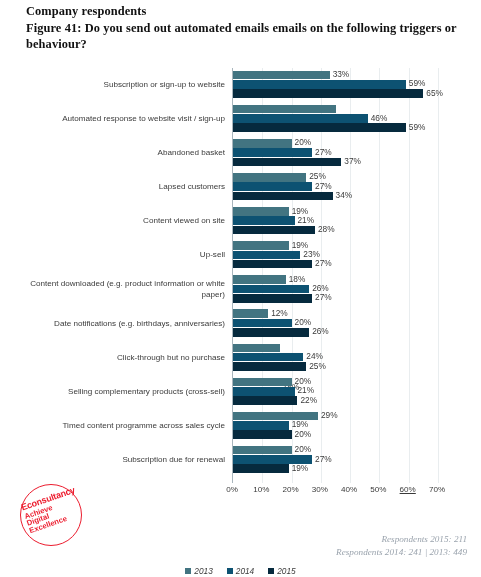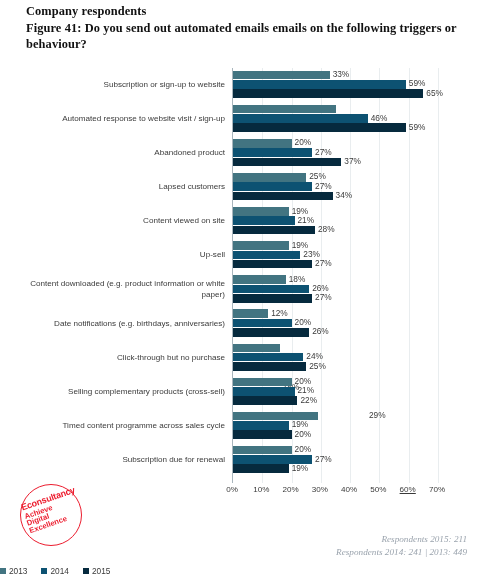--- a/index.html
+++ b/index.html
@@ -132,22 +132,23 @@
     white-space: nowrap;
   }
 
   
   .legend {
     position: absolute;
     left: 0;
     top: 500px;
     width: 481px;
     display: flex;
-    justify-content: flex-start;
+    justify-content: center;
     gap: 14px;
+    font-style: italic;
   }
   .legend-item {
     display: flex;
     align-items: center;
     gap: 3px;
     font-size: 8.3px;
     color: #3a3a3a;
   }
   .legend-swatch {
     width: 6px;
@@ -255,21 +256,21 @@
               <div class="bar" title="Automated response to website visit / sign-up — 2014: 46%" style="width: 65.7143%; background: rgb(13, 82, 114);"></div>
               <div class="bar-value" style="left: 65.7143%;">46%</div>
             </div>
             <div class="bar-wrap">
               <div class="bar" title="Automated response to website visit / sign-up — 2015: 59%" style="width: 84.2857%; background: rgb(6, 42, 62);"></div>
               <div class="bar-value" style="left: 84.2857%;">59%</div>
             </div>
           </div>
         </div>
         <div class="row">
-          <div class="cat-label">Abandoned product</div>
+          <div class="cat-label">Abandoned basket</div>
           <div class="bars">
             <div class="bar-wrap">
               <div class="bar" title="Abandoned basket — 2013: 20%" style="width: 28.5714%; background: rgb(66, 116, 129);"></div>
               <div class="bar-value" style="left: 28.5714%;">20%</div>
             </div>
             <div class="bar-wrap">
               <div class="bar" title="Abandoned basket — 2014: 27%" style="width: 38.5714%; background: rgb(13, 82, 114);"></div>
               <div class="bar-value" style="left: 38.5714%;">27%</div>
             </div>
             <div class="bar-wrap">
@@ -395,21 +396,21 @@
               <div class="bar" title="Selling complementary products (cross-sell) — 2015: 22%" style="width: 31.4286%; background: rgb(6, 42, 62);"></div>
               <div class="bar-value" style="left: 31.4286%;">22%</div>
             </div>
           </div>
         </div>
         <div class="row">
           <div class="cat-label">Timed content programme across sales cycle</div>
           <div class="bars">
             <div class="bar-wrap">
               <div class="bar" title="Timed content programme across sales cycle — 2013: 29%" style="width: 41.4286%; background: rgb(66, 116, 129);"></div>
-              <div class="bar-value" style="left: 41.4286%; margin-left: 48px;">29%</div>
+              <div class="bar-value" style="left: 41.4286%;">29%</div>
             </div>
             <div class="bar-wrap">
               <div class="bar" title="Timed content programme across sales cycle — 2014: 19%" style="width: 27.1429%; background: rgb(13, 82, 114);"></div>
               <div class="bar-value" style="left: 27.1429%;">19%</div>
             </div>
             <div class="bar-wrap">
               <div class="bar" title="Timed content programme across sales cycle — 2015: 20%" style="width: 28.5714%; background: rgb(6, 42, 62);"></div>
               <div class="bar-value" style="left: 28.5714%;">20%</div>
             </div>
           </div>

